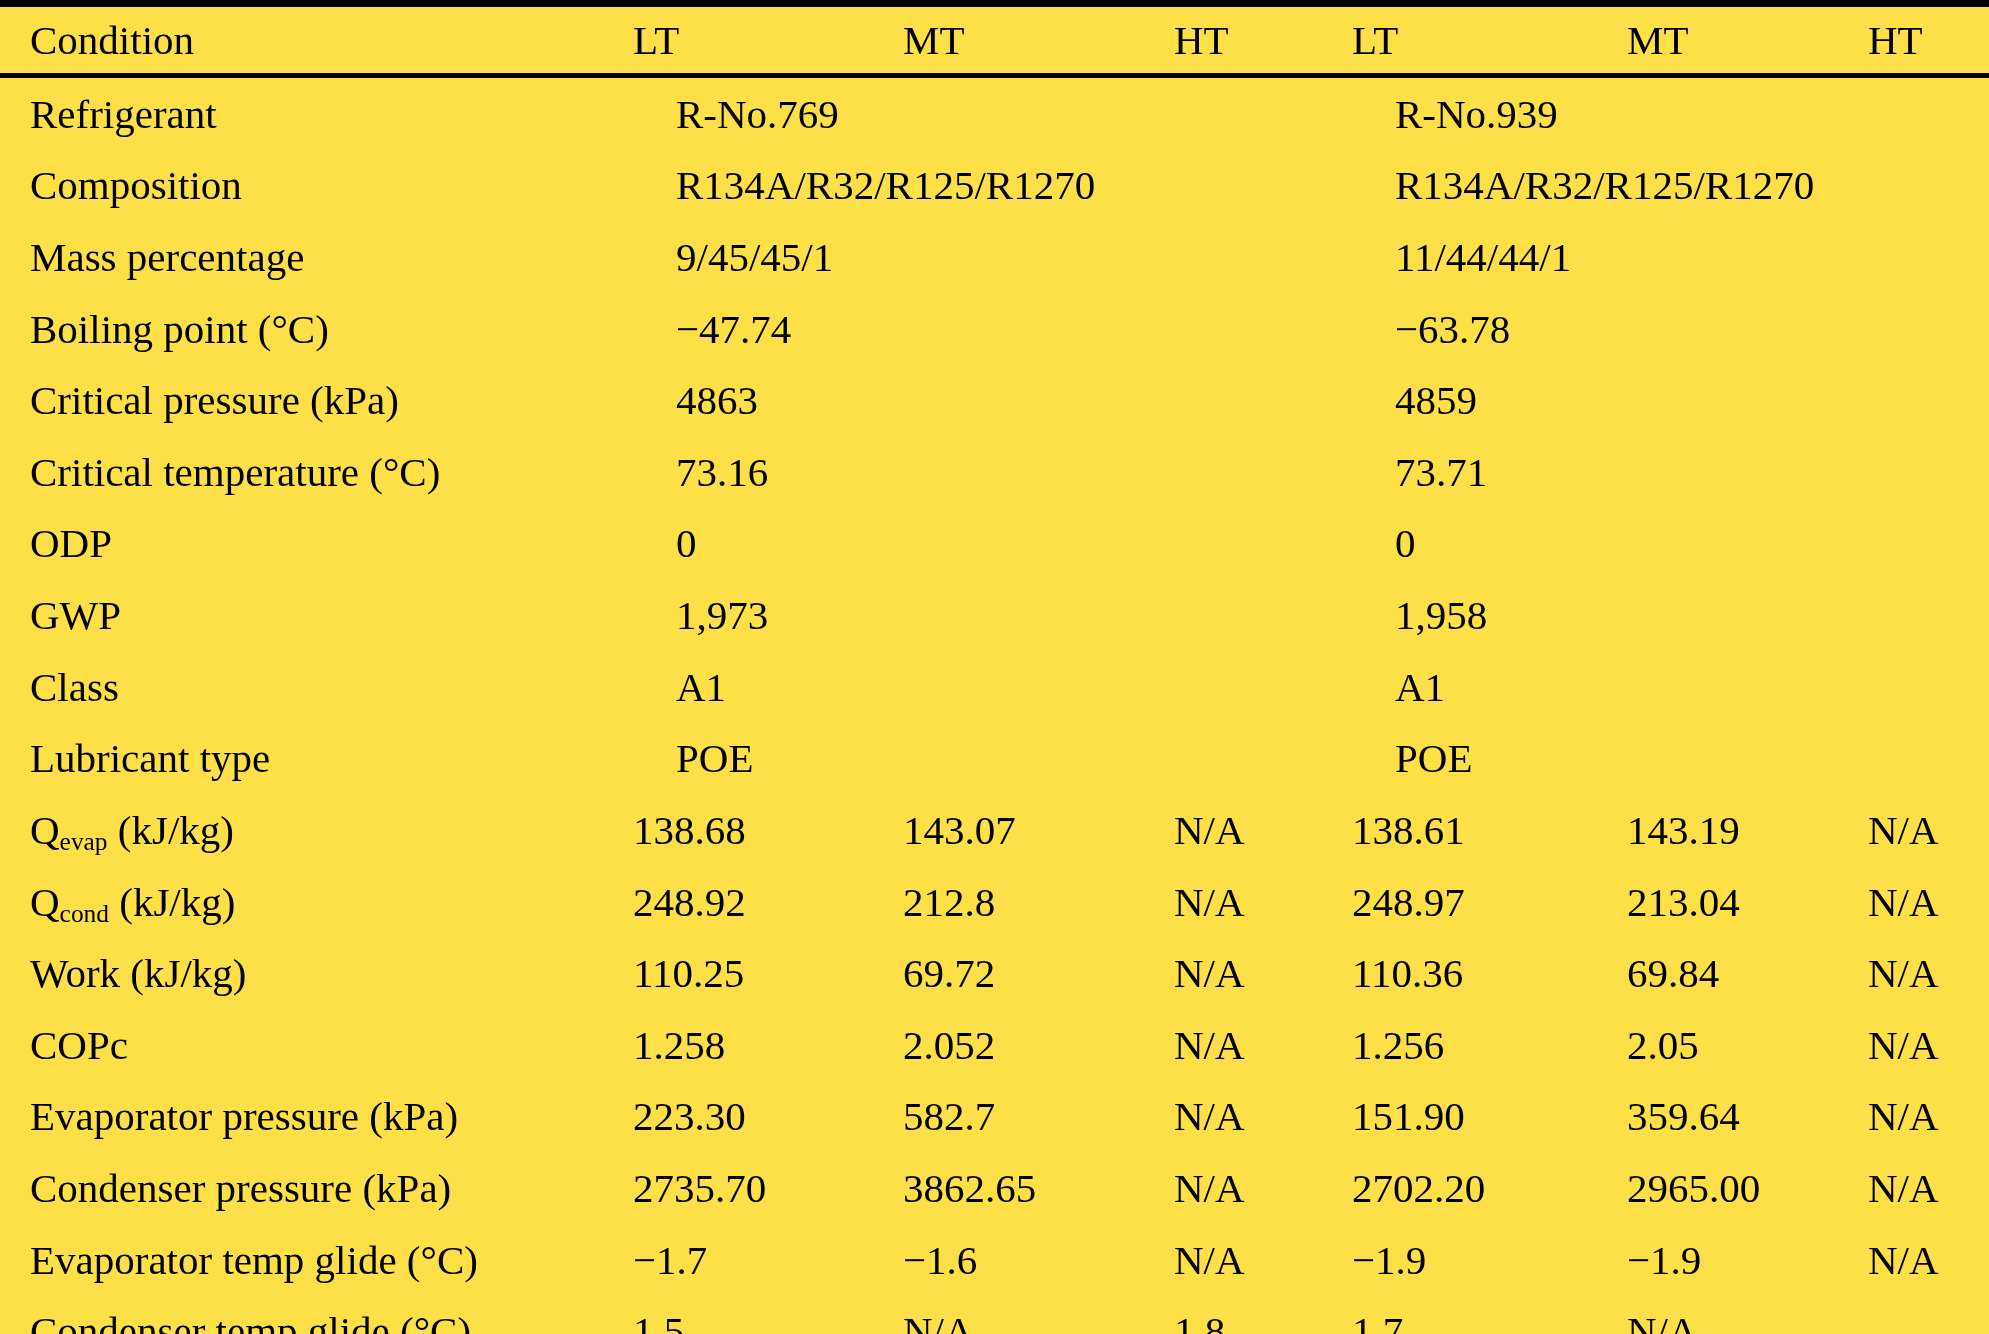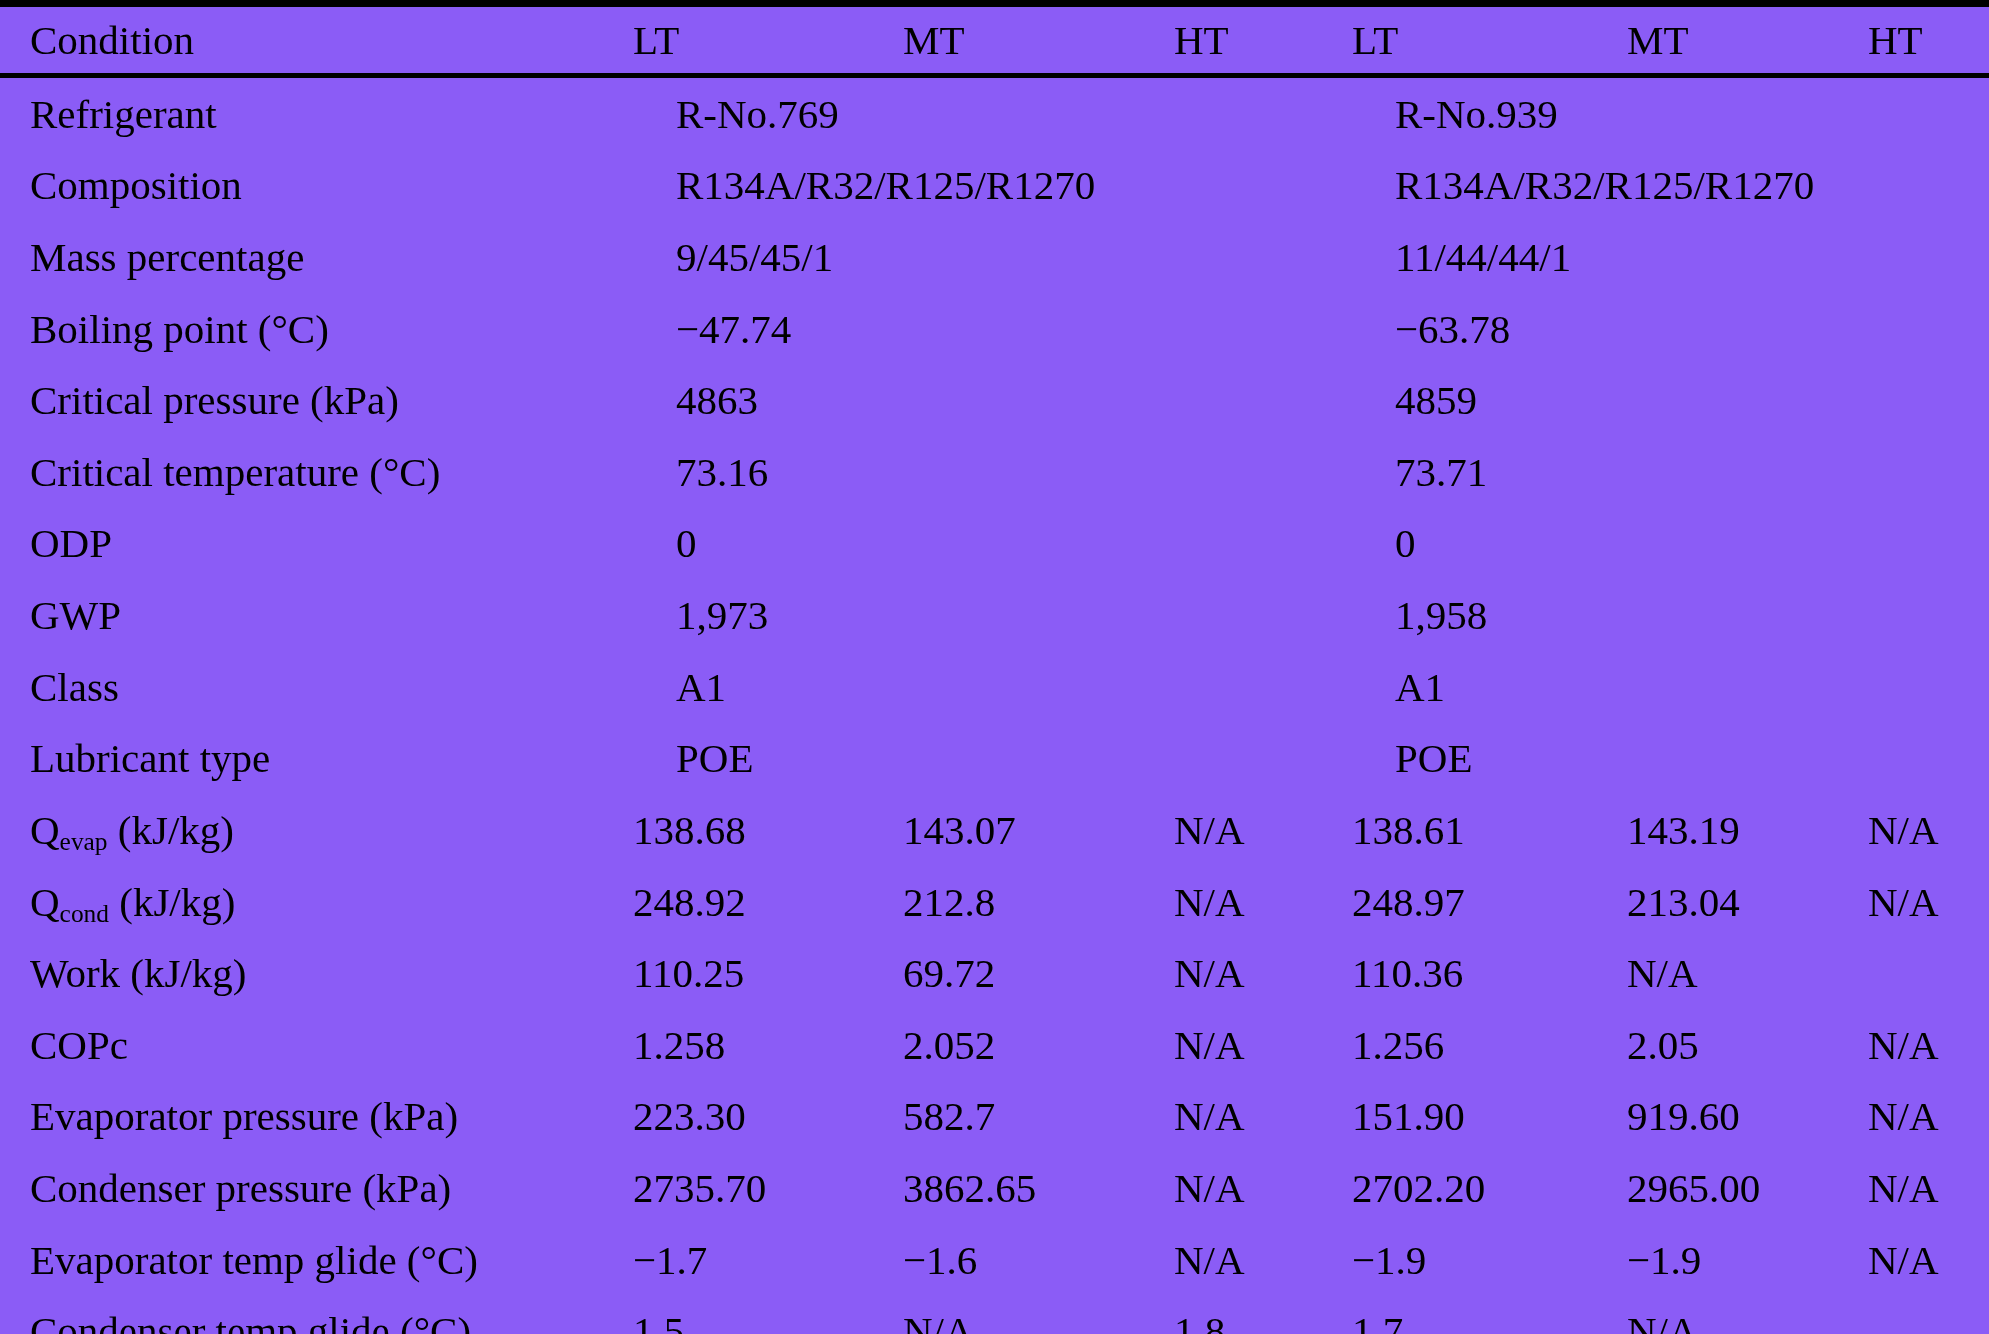--- a/index.html
+++ b/index.html
@@ -4,21 +4,21 @@
 <style>
   html, body {
     margin: 0;
     padding: 0;
     background: #ffffff;
   }
   .page {
     position: relative;
     width: 1989px;
     height: 1334px;
-    background: #8b5cf6;
+    background: #fde047;
     color: #000000;
     font-family: "Liberation Serif", "DejaVu Serif", serif;
     font-size: 41px;
     overflow: hidden;
     box-sizing: border-box;
   }
   .rule {
     width: 100%;
     background: #000000;
   }
@@ -146,38 +146,39 @@
         <div class="cell">248.97</div>
         <div class="cell">213.04</div>
         <div class="cell">N/A</div>
       </div>
       <div class="grid-row">
         <div class="cell label"><span>Work (kJ/kg)</span></div>
         <div class="cell">110.25</div>
         <div class="cell">69.72</div>
         <div class="cell">N/A</div>
         <div class="cell">110.36</div>
+        <div class="cell">69.84</div>
         <div class="cell">N/A</div>
       </div>
       <div class="grid-row">
         <div class="cell label"><span>COPc</span></div>
         <div class="cell">1.258</div>
         <div class="cell">2.052</div>
         <div class="cell">N/A</div>
         <div class="cell">1.256</div>
         <div class="cell">2.05</div>
         <div class="cell">N/A</div>
       </div>
       <div class="grid-row">
         <div class="cell label"><span>Evaporator pressure (kPa)</span></div>
         <div class="cell">223.30</div>
         <div class="cell">582.7</div>
         <div class="cell">N/A</div>
         <div class="cell">151.90</div>
-        <div class="cell">919.60</div>
+        <div class="cell">359.64</div>
         <div class="cell">N/A</div>
       </div>
       <div class="grid-row">
         <div class="cell label"><span>Condenser pressure (kPa)</span></div>
         <div class="cell">2735.70</div>
         <div class="cell">3862.65</div>
         <div class="cell">N/A</div>
         <div class="cell">2702.20</div>
         <div class="cell">2965.00</div>
         <div class="cell">N/A</div>

